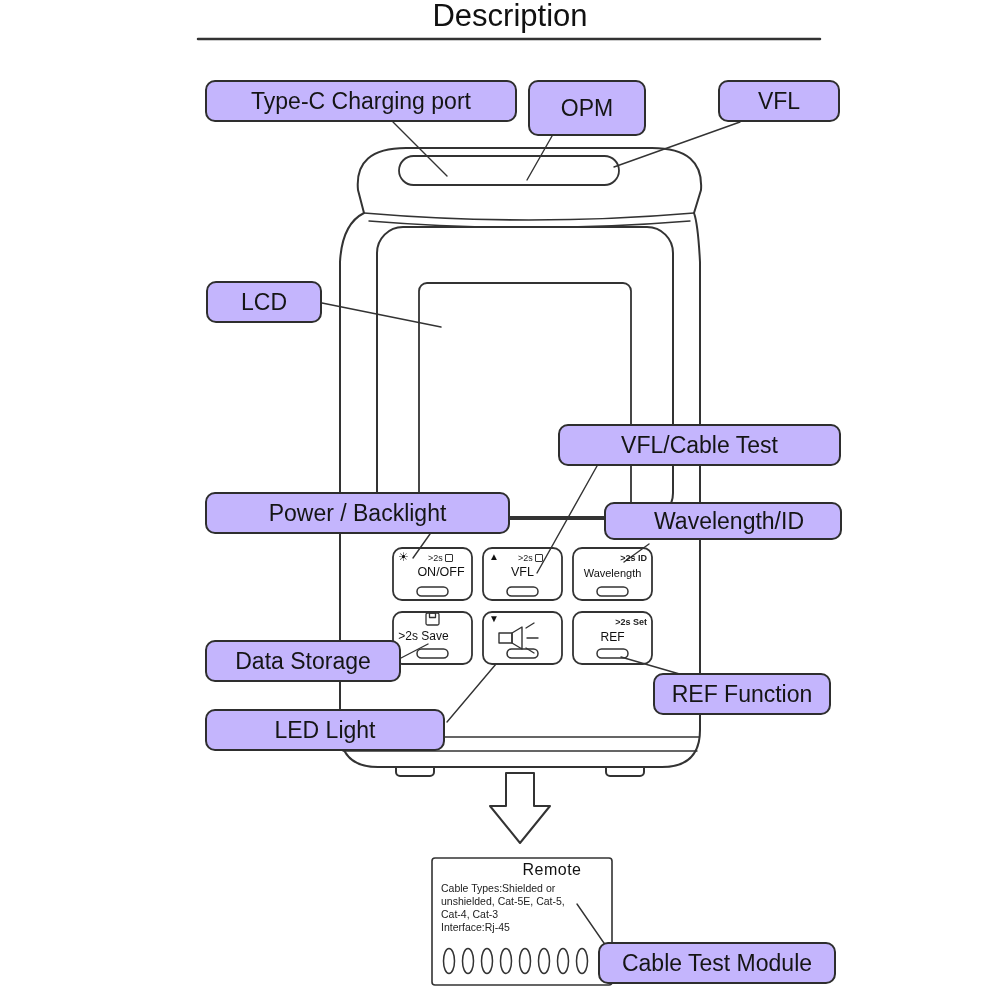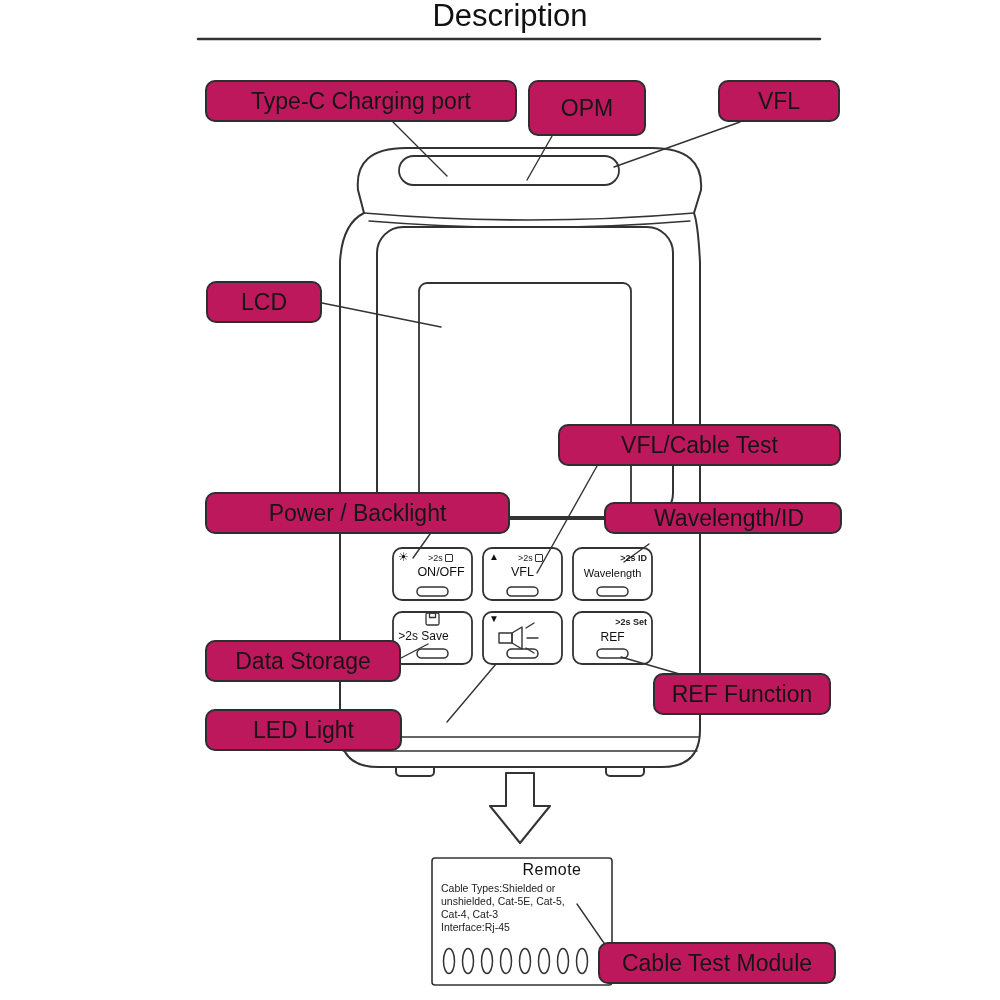--- a/index.html
+++ b/index.html
@@ -1,21 +1,21 @@
 <!DOCTYPE html>
 <html><head>
 <meta charset="utf-8">
 <style>
   html,body{margin:0;padding:0;background:#fff;}
   #canvas{position:relative;width:1000px;height:1000px;background:#fff;
           font-family:"Liberation Sans",sans-serif;overflow:hidden;color:#111;}
   #canvas svg{position:absolute;left:0;top:0;}
   .title{position:absolute;text-align:center;font-size:31px;color:#111;}
   .label{position:absolute;display:flex;align-items:center;justify-content:center;
-         background:#be185d;border:2px solid #2e2e2e;border-radius:10px;
+         background:#c4b5fd;border:2px solid #2e2e2e;border-radius:10px;
          font-size:23px;color:#151515;box-sizing:border-box;white-space:nowrap;}
   .btn-label{position:absolute;text-align:center;font-size:12.5px;color:#111;line-height:15px;}
   .btn-hint{position:absolute;font-size:9px;color:#222;display:flex;align-items:center;gap:2px;line-height:10px;}
   .btn-hint.right{justify-content:flex-end;font-weight:bold;}
   .btn-icon{position:absolute;color:#111;line-height:12px;}
   .mini-box{display:inline-block;width:6px;height:6px;border:1px solid #333;border-radius:1px;}
   .remote-title{position:absolute;text-align:center;font-size:16px;color:#111;letter-spacing:0.5px;}
   .remote-lines{position:absolute;font-size:10.5px;line-height:13px;color:#222;}
 </style>
 </head>
@@ -107,24 +107,24 @@
   </svg>
 
   <div class="title" style="left:200px;top:-2px;width:620px;">Description</div>
 
   <div class="label" style="left:205px;top:80px;width:312px;height:42px;">Type-C Charging port</div>
   <div class="label" style="left:528px;top:80px;width:118px;height:56px;">OPM</div>
   <div class="label" style="left:718px;top:80px;width:122px;height:42px;">VFL</div>
   <div class="label" style="left:206px;top:281px;width:116px;height:42px;">LCD</div>
   <div class="label" style="left:558px;top:424px;width:283px;height:42px;">VFL/Cable Test</div>
   <div class="label" style="left:205px;top:492px;width:305px;height:42px;">Power / Backlight</div>
-  <div class="label" style="left:604px;top:502px;width:238px;height:32px;padding-left:12px;">Wavelength/ID</div>
+  <div class="label" style="left:604px;top:502px;width:238px;height:38px;padding-left:12px;">Wavelength/ID</div>
   <div class="label" style="left:205px;top:640px;width:196px;height:42px;">Data Storage</div>
   <div class="label" style="left:653px;top:673px;width:178px;height:42px;">REF Function</div>
-  <div class="label" style="left:205px;top:709px;width:197px;height:42px;">LED Light</div>
+  <div class="label" style="left:205px;top:709px;width:240px;height:42px;">LED Light</div>
   <div class="label" style="left:598px;top:942px;width:238px;height:42px;">Cable Test Module</div>
 
   <span class="btn-icon" style="left:398px;top:551px;font-size:12px;">☀</span>
   <span class="btn-hint" style="left:428px;top:553px;width:38px;">
     <span>&gt;2s</span>
     <span class="mini-box"></span>
   </span>
   <div class="btn-label" style="left:393px;top:565px;width:96px;">ON/OFF</div>
 
   <span class="btn-icon" style="left:489px;top:551px;font-size:10px;">▲</span>

